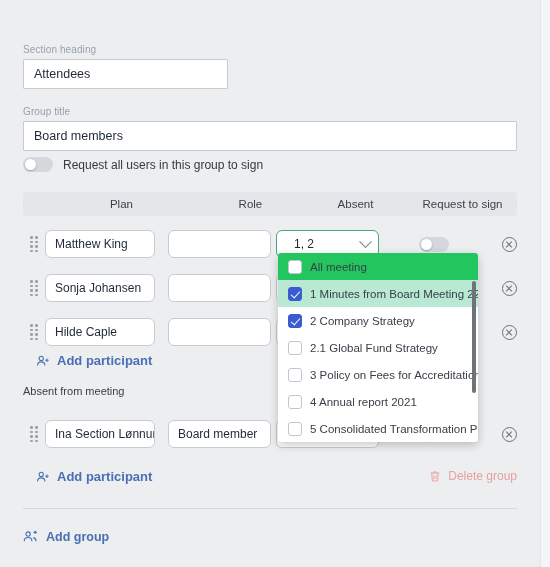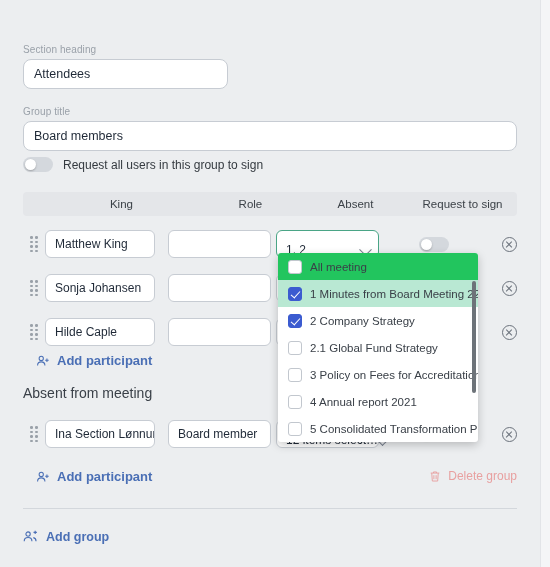--- a/index.html
+++ b/index.html
@@ -38,21 +38,21 @@
   .field-block { position: absolute; }
   .field-label {
     font-size: 10px;
     color: #9aa1a9;
     margin-bottom: 4px;
     letter-spacing: .1px;
   }
   .text-input {
     background: #ffffff;
     border: 1px solid #c7ccd3;
-    border-radius: 8px;
+    border-radius: 1px;
     height: 30px;
     display: flex;
     align-items: center;
     padding: 0 10px;
     font-size: 12.5px;
     color: #1f2937;
   }
 
   #section-heading-block { left: 23px; top: 44px; width: 205px; }
   #group-title-block    { left: 23px; top: 106px; width: 494px; }
@@ -139,23 +139,23 @@
     color: #1f2937;
     overflow: hidden;
     white-space: nowrap;
   }
 
   .select-box {
     background: #ffffff;
     border: 1px solid #c7ccd3;
     border-radius: 6px;
     height: 28px;
-    display: flex; align-items: flex-end;
+    display: flex; align-items: center;
     justify-content: space-between;
-    padding: 0 8px 0 9px;
+    padding: 0 8px 0 17px;
     font-size: 12px;
     color: #1f2937;
     white-space: nowrap;
   }
   .select-box.focused { border: 1.5px solid #4aa586; }
   .chev {
     width: 9px; height: 9px;
     border-right: 1.4px solid #7b8390;
     border-bottom: 1.4px solid #7b8390;
     transform: rotate(45deg) translate(-2px,-2px);
@@ -238,21 +238,21 @@
     font-size: 13px;
     font-weight: bold;
     color: #4a6fb5;
   }
   .link-btn svg { display: block; }
 
   #add-participant-1 { left: 36px; top: 353px; }
   #absent-label {
     position: absolute;
     left: 23px; top: 385px;
-    font-size: 14px;
+    font-size: 11px;
     color: #3a4048;
   }
   #add-participant-2 { left: 36px; top: 469px; }
 
   .danger-btn {
     position: absolute;
     right: 23px; top: 469px;
     display: flex; align-items: center; gap: 7px;
     font-size: 12px;
     color: #e8a0a0;
@@ -291,21 +291,21 @@
 
   <div class="toggle-row">
     <div class="switch">
       <div class="knob"></div>
     </div>
     <div class="toggle-label">Request all users in this group to sign</div>
   </div>
 
   <div class="table-head">
     <div style="width:22px;flex:none"></div>
-    <div class="th th-name">King</div>
+    <div class="th th-name">Plan</div>
     <div class="th th-role">Role</div>
     <div class="th th-absent">Absent</div>
     <div class="th th-sign">Request to sign</div>
   </div>
 
   <div class="rows">
 
     <div class="row">
       <div class="drag-handle">
         <div class="dots">

